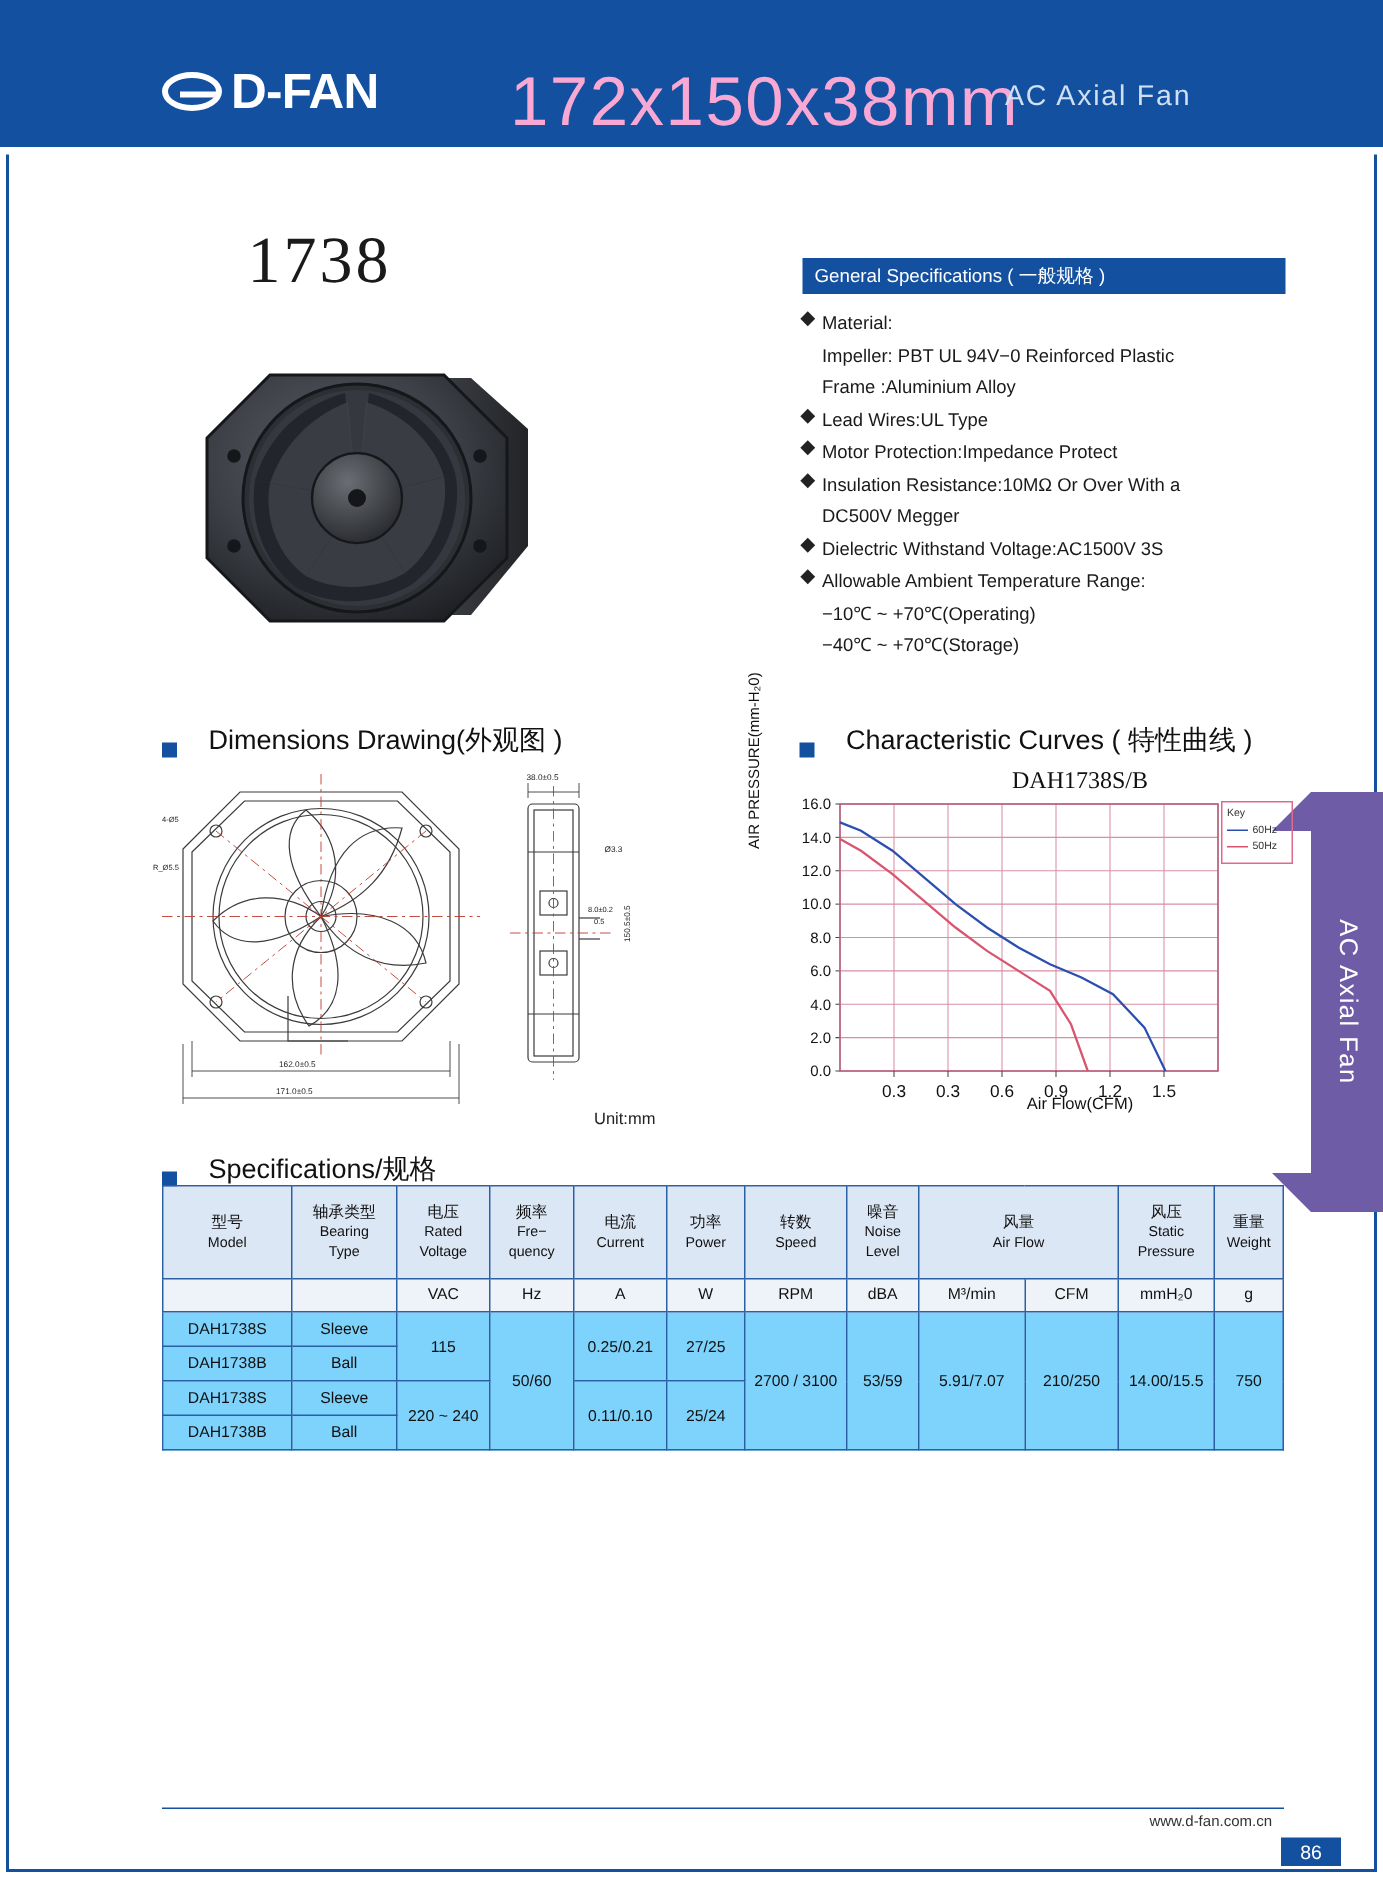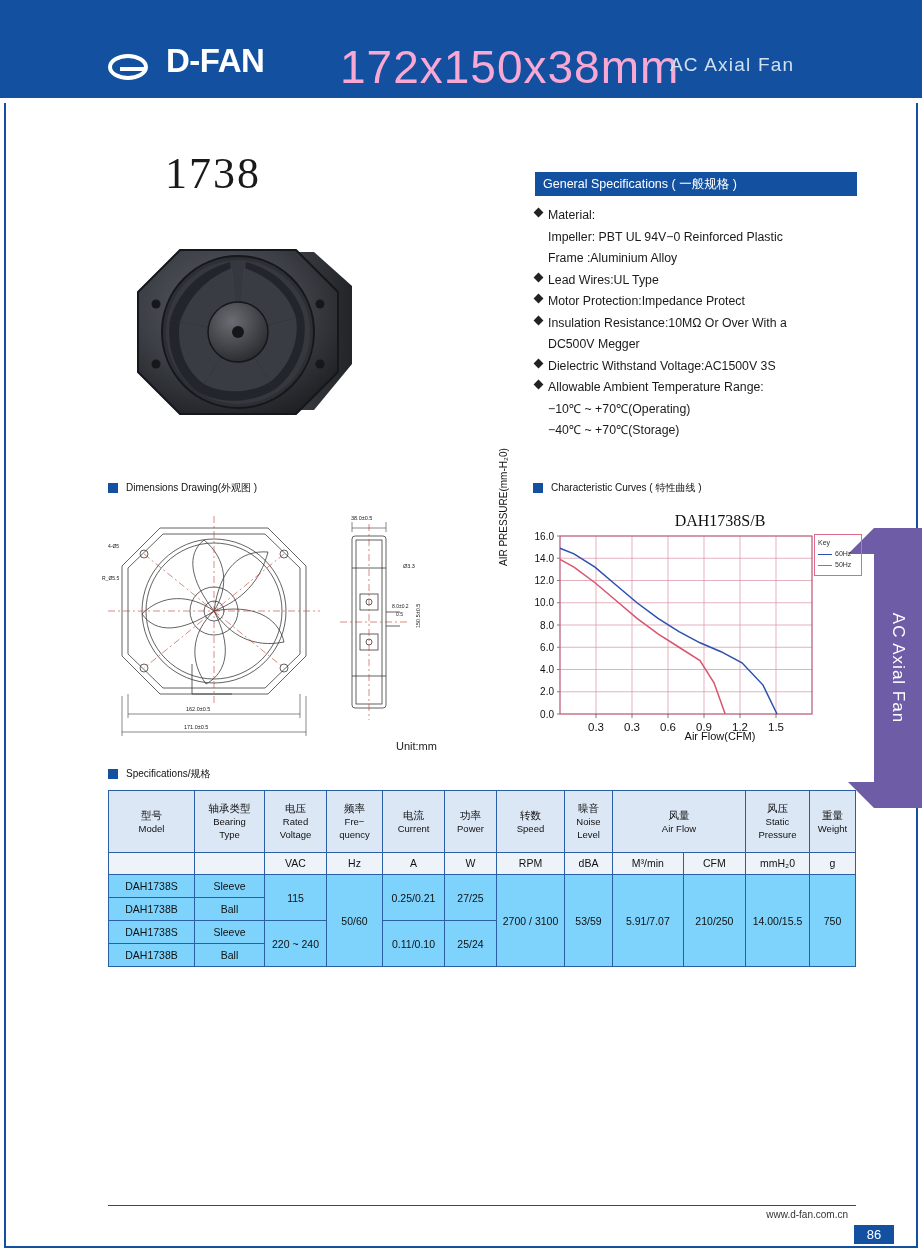--- a/index.html
+++ b/index.html
@@ -11,21 +11,21 @@
     overflow:hidden;
   }
   
   .header {
     position:absolute; left:0; top:0; width:922px; height:98px;
     background:#1351a0;
   }
   .header-inner { position:relative; width:100%; height:100%; }
   .logo-wrap {
     position:absolute; left:108px; top:42px;
-    display:flex; align-items:flex-end; gap:18px;
+    display:flex; align-items:center; gap:6px;
   }
   .logo-ellipse {
     width:40px; height:26px; border:4px solid #ffffff;
     border-radius:50%; position:relative;
   }
   .logo-ellipse:after{
     content:""; position:absolute; left:8px; top:9px;
     width:24px; height:4px; background:#ffffff;
   }
   .logo-text {
@@ -89,22 +89,22 @@
     font-size:12.3px; color:#1a1a1a; line-height:21.5px;
   }
   .gs-list .li { position:relative; padding-left:13px; }
   .gs-list .li .dia {
     position:absolute; left:0; top:4px; width:7px; height:7px;
     background:#222; transform:rotate(45deg);
   }
   .gs-list .sub { padding-left:13px; }
   
   .sec-head {
-    position:absolute; font-size:10px; color:#111;
-    display:flex; align-items:center; gap:8px;
+    position:absolute; font-size:18px; color:#111;
+    display:flex; align-items:flex-end; gap:21px;
   }
   .sec-head .sq { width:10px; height:10px; background:#1351a0; display:inline-block; }
   #dim-head  { left:108px; top:481px; }
   #curve-head{ left:533px; top:481px; }
   #spec-head { left:108px; top:767px; }
   
   .dim-area { position:absolute; left:100px; top:508px; width:410px; height:250px; }
   .unit-mm { position:absolute; left:352px; top:740px; font-size:11px; color:#222;padding-left:44px; }
   
   .chart-box { position:absolute; left:500px; top:508px; width:370px; height:245px; }

